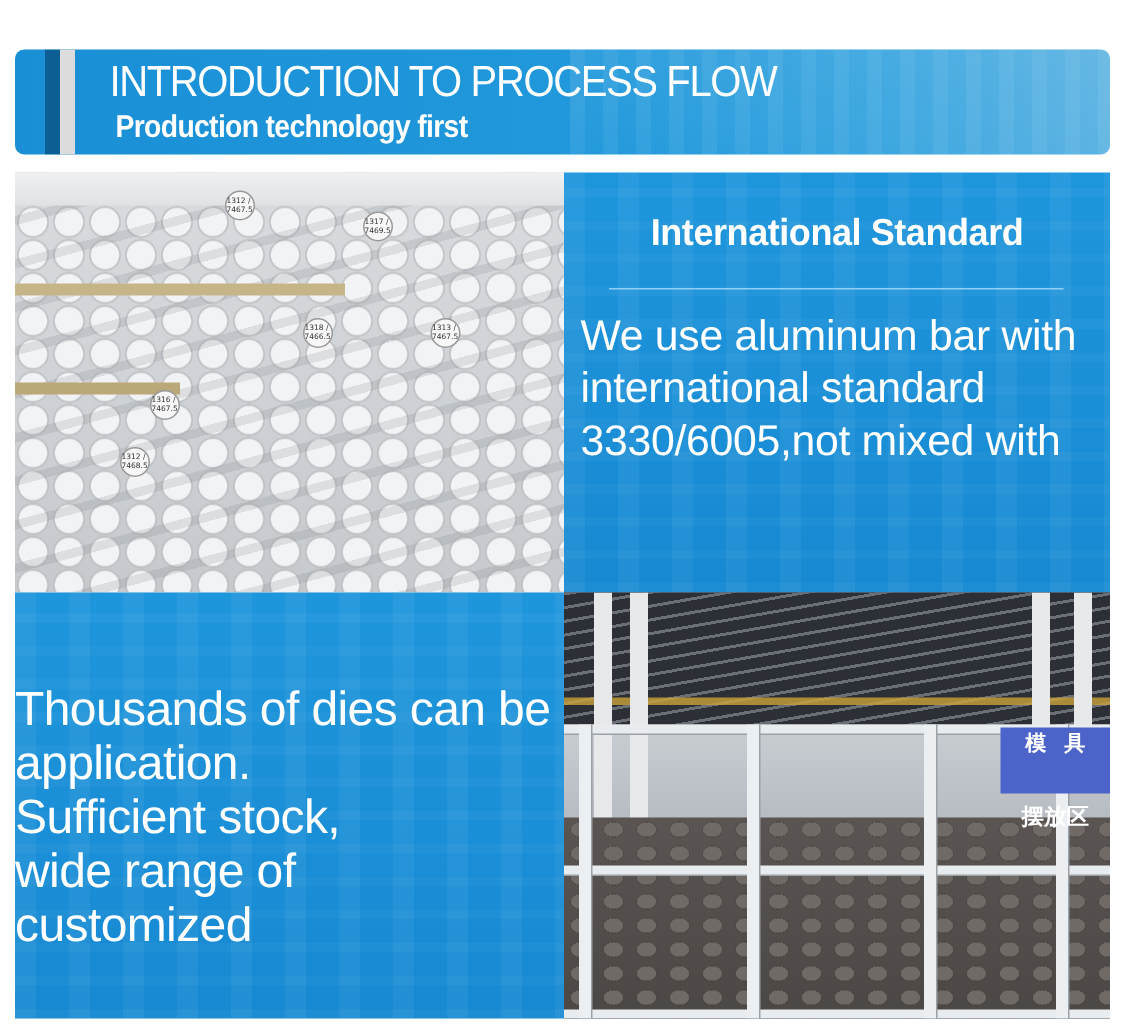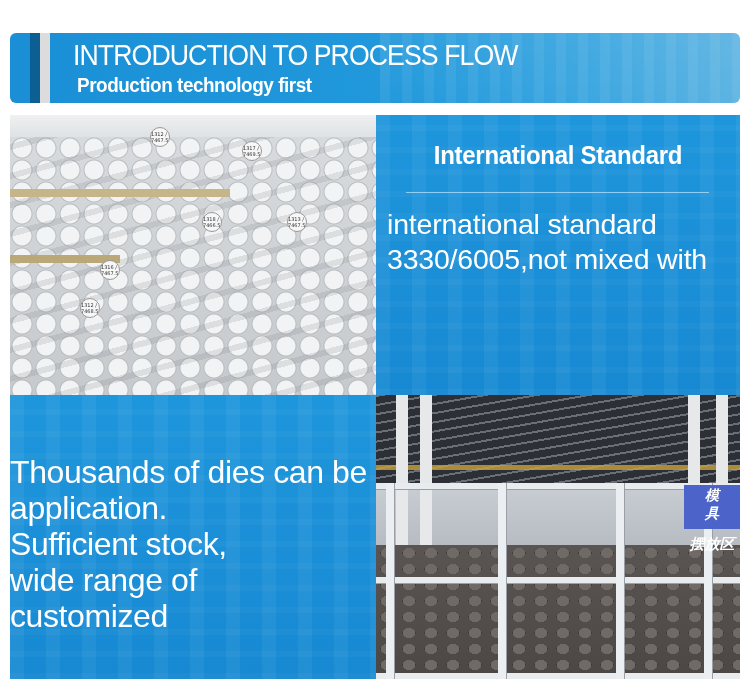--- a/index.html
+++ b/index.html
@@ -115,23 +115,23 @@
   }
   .photo-factory .floor {
     position: absolute; left: 0; top: 150px; width: 100%; height: 134px;
     background:
       radial-gradient(ellipse 9px 7px at 50% 50%, #6f6a66 0 70%, #3c3a38 72%, transparent 76%) 0 0 / 22px 16px,
       linear-gradient(180deg, #5a5552 0%, #4b4744 100%);
   }
   .photo-factory .frame-h { position: absolute; left: 0; width: 100%; height: 6px; background: #e9ecee; box-shadow: 0 1px 0 #9aa0a6; }
   .photo-factory .frame-v { position: absolute; top: 88px; width: 8px; height: 196px; background: #eceff1; box-shadow: 1px 0 0 #9aa0a6; }
   .photo-factory .sign {
-    position: absolute; right: 0; top: 90px; width: 56px; height: 44px;
+    position: absolute; right: 0; top: 90px; width: 73px; height: 44px;
     background: #4c63c9; color: #fff; font-weight: bold;
-    font-family: "DejaVu Sans", sans-serif; text-align: center; font-style: italic;
+    font-family: "DejaVu Sans", sans-serif; text-align: center;
   }
   .photo-factory .sign .l1 { position: absolute; left: 0; top: 2px; width: 100%; font-size: 14px; letter-spacing: 12px; padding-left: 12px; }
   .photo-factory .sign .l2 { position: absolute; left: 0; top: 4px; width: 100%; font-size: 15px; letter-spacing: 0px; margin-top: 46px; }
 </style>
 </head>
 <body>
 
 <div class="banner">
   <div class="skyline"></div>
   <div class="bar-dark"></div>
@@ -152,20 +152,21 @@
   <div class="tag" style="left:277px;top:97px;">1313 / 7467.5</div>
   <div class="tag" style="left:90px;top:145px;">1316 / 7467.5</div>
   <div class="tag" style="left:70px;top:183px;">1312 / 7468.5</div>
 </div>
 
 <div class="panel blue std-panel">
   <div class="texture"></div>
   <div class="heading">International Standard</div>
   <div class="divider"></div>
   <div class="body">
+    <div>We use aluminum bar with</div>
     <div>international standard</div>
     <div>3330/6005,not mixed with</div>
   </div>
 </div>
 
 <div class="panel blue dies-panel">
   <div class="texture"></div>
   <div class="body">
     <span>Thousands of dies can be</span>
     <span>application.</span>

